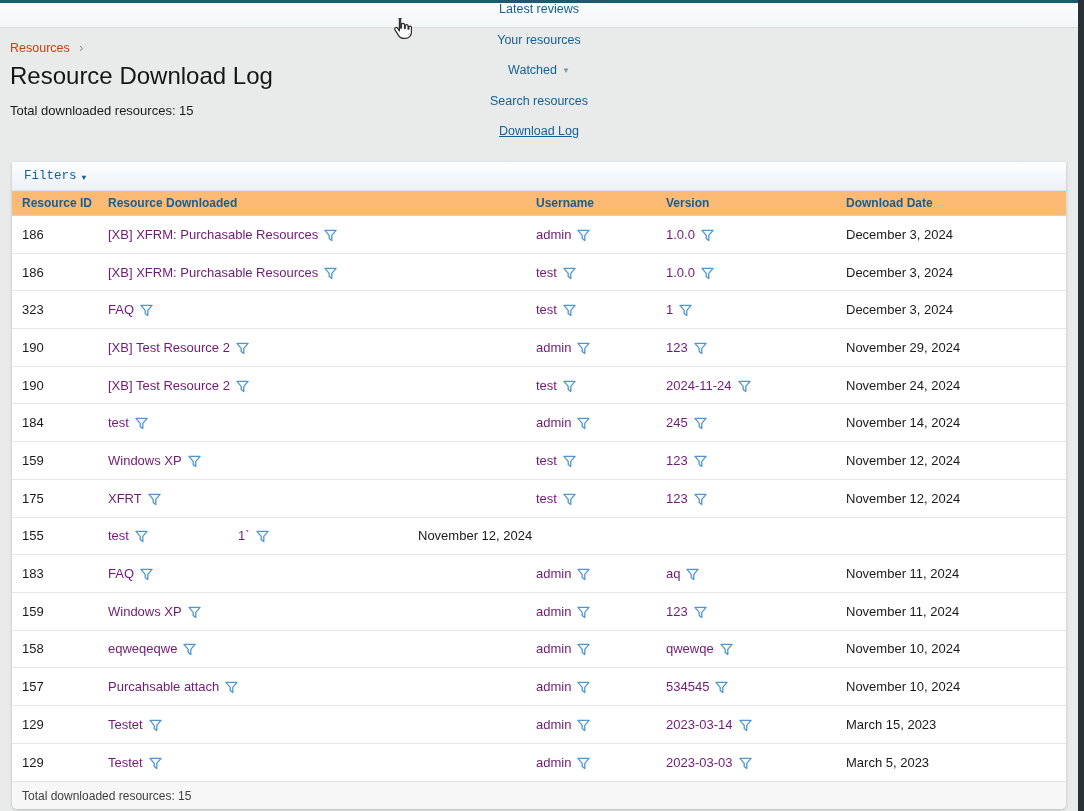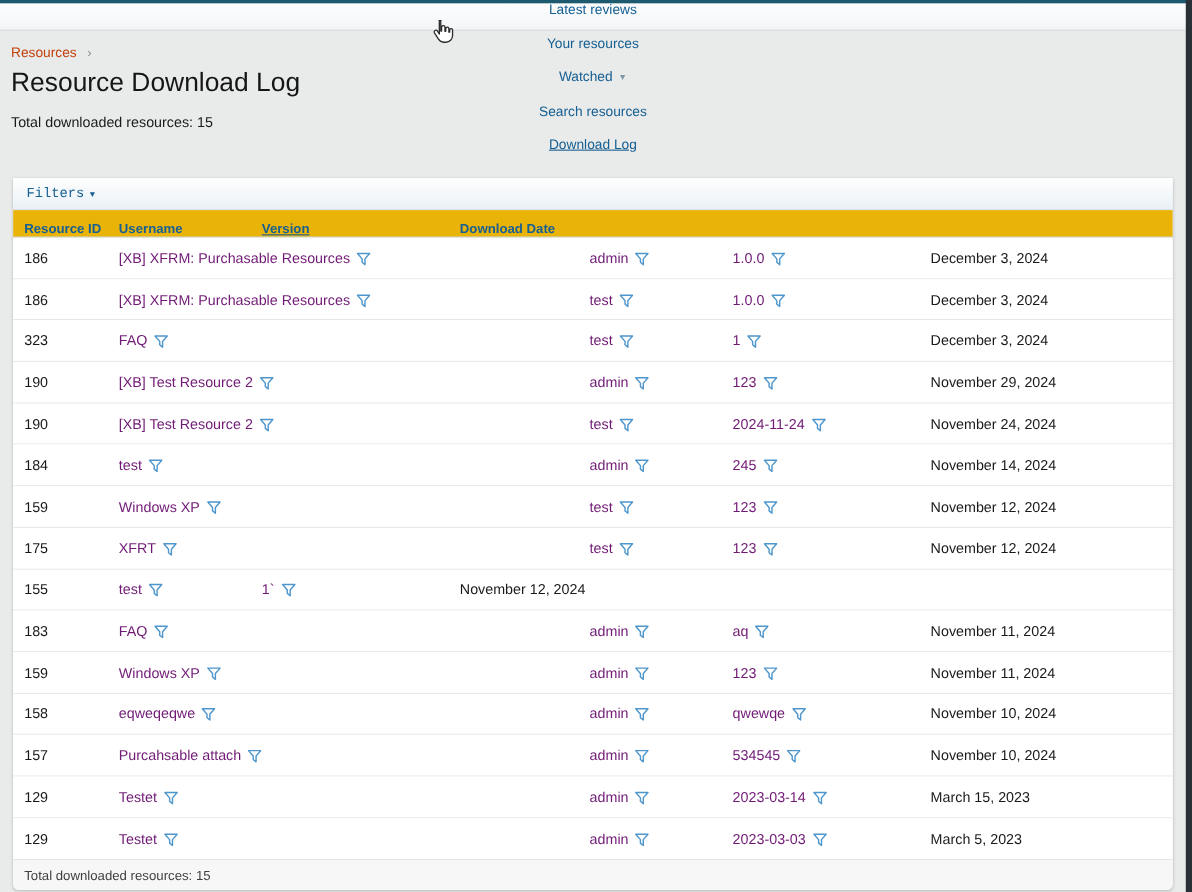--- a/index.html
+++ b/index.html
@@ -48,36 +48,36 @@
     background: linear-gradient(#fefefe, #e9f1f7);
     border-bottom: 1px solid #d9e4ee;
     display: flex; align-items: center; justify-content: flex-start;
     padding: 12px 12px;
     font-family: Liberation Mono, monospace;
   }
   .filters-toggle { color: #176093; font-size: 12.5px; text-decoration: none; cursor: pointer; display: inline-flex; align-items: center; gap: 5px; }
   .filters-caret { font-size: 8px; color: #176093; position: relative; top: 1px; }
 
   .thead {
-    display: flex; align-items: flex-end; height: 25px;
-    background: #eab308;
+    display: flex; align-items: center; height: 25px;
+    background: #fdba74;
     border-bottom: 1px solid #c3d6e3;
     font-size: 12px; font-weight: bold; color: #176093;
   }
   .trow {
     display: flex; align-items: center; height: 37.7px;
     border-bottom: 1px solid #e7e7e7;
     font-size: 13px; background: #fff;
   }
   .trow:last-child { border-bottom: none; }
   .cell { padding-left: 10px; overflow: hidden; white-space: nowrap; }
   .col-id   { width: 86px; }
   .col-res  { width: 428px; }
   .col-user { width: 130px; }
-  .col-ver  { width: 180px; text-decoration: underline; }
+  .col-ver  { width: 180px; }
   .col-date { flex: 1; }
   .cell a { color: #701a75; text-decoration: none; cursor: pointer; }
   .cell-link { display: inline-flex; align-items: center; gap: 6px; }
   .funnel { width: 13px; height: 13px; color: #4e96cc; cursor: pointer; flex: none; position: relative; top: 1px; }
   .date-text, .id-text { color: #1a1a1a; }
 
   .tfoot {
     height: 28px; background: #f7f7f7; border-top: 1px solid #e3e3e3;
     border-radius: 0 0 5px 5px;
     display: flex; align-items: center; padding: 0 10px;
@@ -133,20 +133,21 @@
   <div class="card">
     <div class="filters-bar">
       <a class="filters-toggle">
         <span>Filters</span>
         <span class="filters-caret">▼</span>
       </a>
     </div>
 
     <div class="thead">
       <div class="cell col-id">Resource ID</div>
+      <div class="cell col-res">Resource Downloaded</div>
       <div class="cell col-user">Username</div>
       <div class="cell col-ver">Version</div>
       <div class="cell col-date">Download Date</div>
     </div>
 
     <div>
   <div class="trow">
     <div class="cell col-id"><span class="id-text">186</span></div>
     <div class="cell col-res">
       <span class="cell-link">

